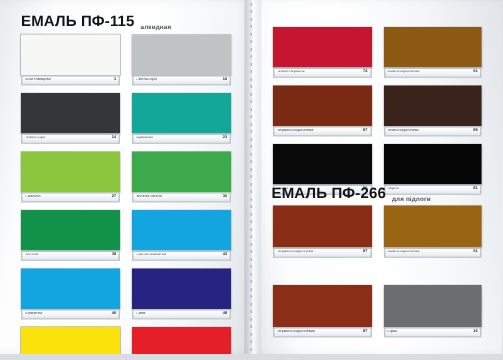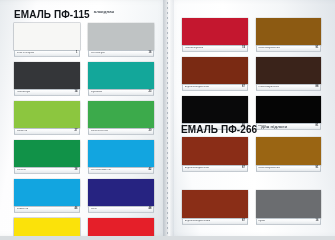--- a/index.html
+++ b/index.html
@@ -42,21 +42,21 @@
   .gutter{
     position:absolute;left:163px;top:0;width:11px;height:236px;
     background:linear-gradient(90deg,rgba(120,132,145,.30),rgba(255,255,255,.85) 55%,rgba(175,185,196,.22));
   }
   .stitch{
     position:absolute;left:167px;top:2px;width:1px;height:232px;
     background:repeating-linear-gradient(180deg,rgba(130,142,156,.55) 0 2px,rgba(255,255,255,0) 2px 5px);
   }
 
   
-  .heading{position:absolute;display:flex;align-items:flex-start;gap:4px;white-space:nowrap;}
+  .heading{position:absolute;display:flex;align-items:flex-end;gap:4px;white-space:nowrap;}
   .h-main{font-size:10px;font-weight:bold;color:#111418;letter-spacing:.1px;}
   .h-sub{font-size:4.2px;font-weight:bold;color:#4a5058;letter-spacing:.1px;}
 
   
   .grid{position:absolute;display:grid;grid-template-columns:1fr 1fr;}
   .cell{position:relative;}
   .chip{
     width:100%;height:100%;
     box-shadow:0 0 0 .4px rgba(0,0,0,.14), 0 1px 1.6px rgba(40,48,58,.22);
   }

